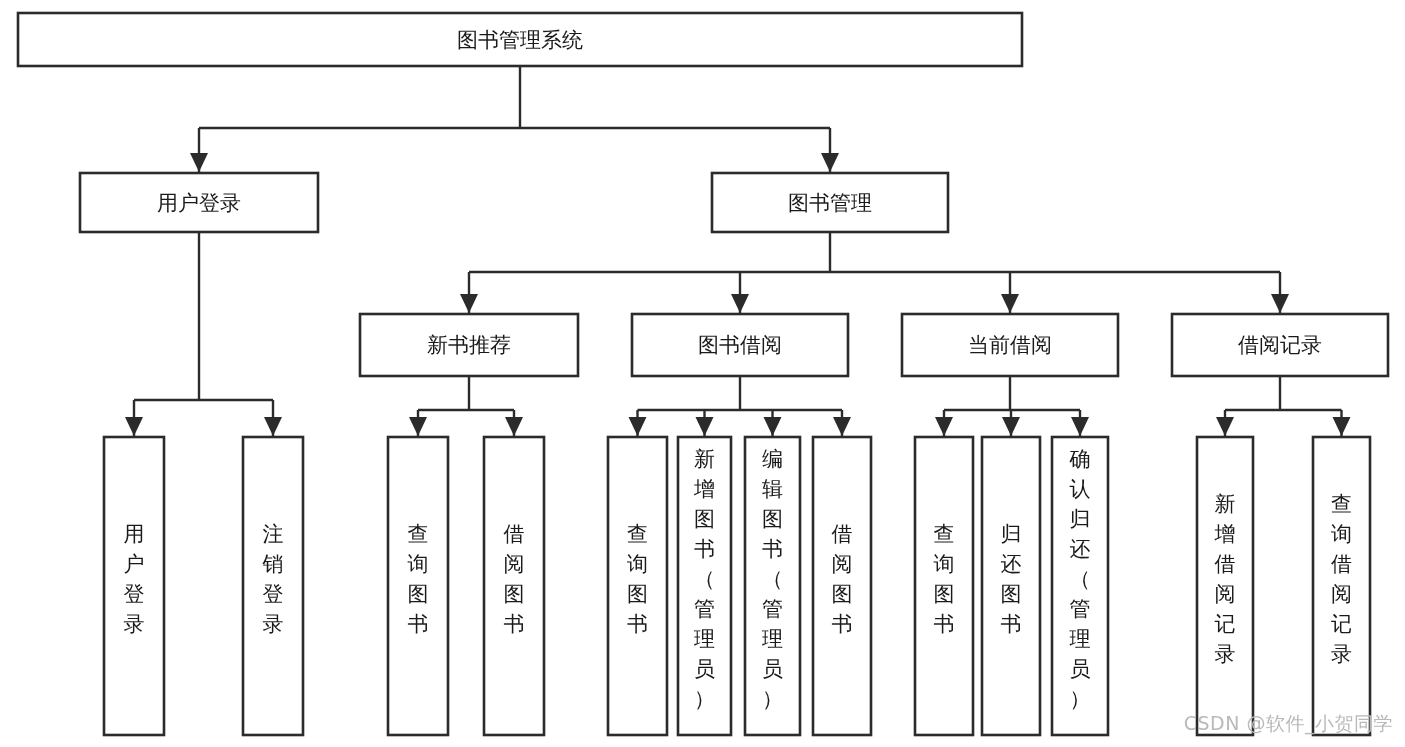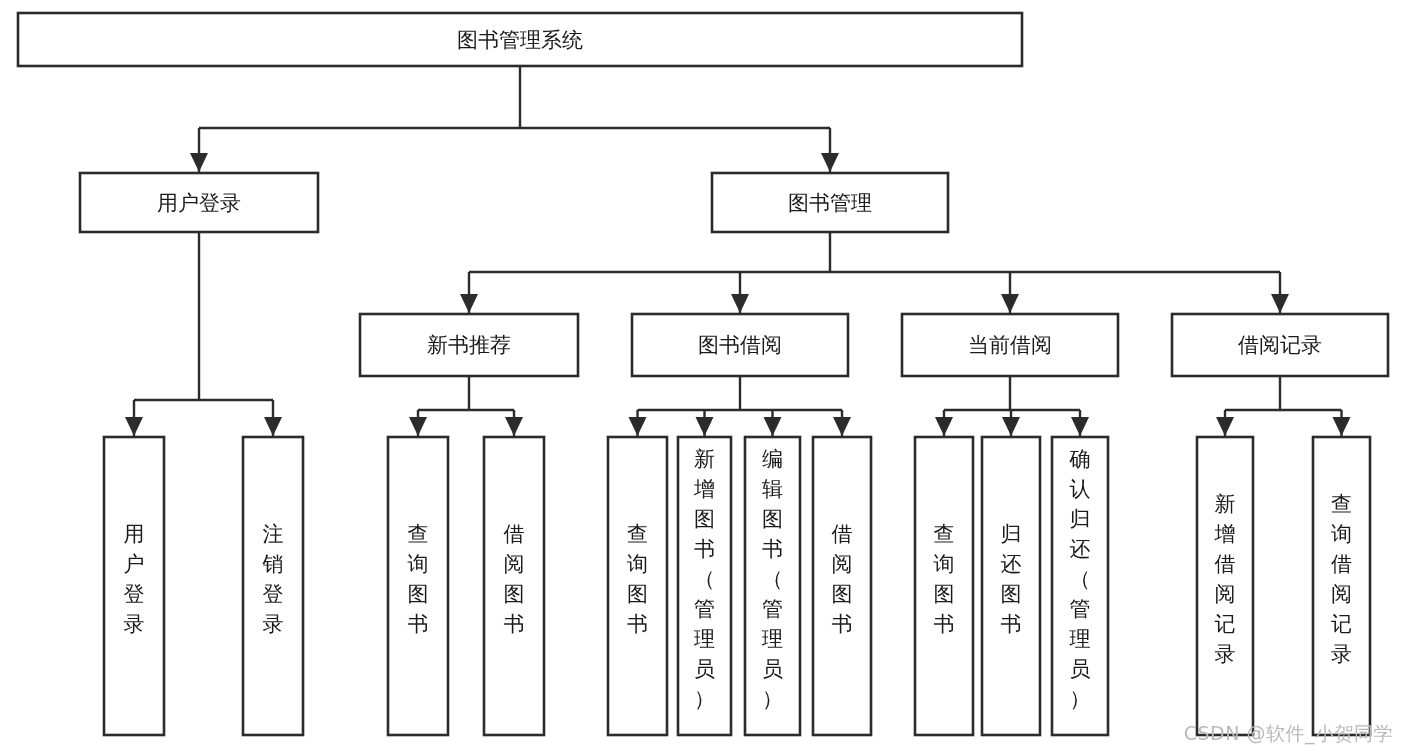--- a/index.html
+++ b/index.html
@@ -52,21 +52,21 @@
   }
   .node-label-vert {
     font-family: "DejaVu Sans", "Liberation Sans", sans-serif;
     fill: #1a1a1a;
     font-size: 21px;
     text-anchor: middle;
   }
   .watermark-text {
     position: absolute;
     right: 12px;
-    bottom: 0;
+    bottom: 10px;
     font-family: "DejaVu Sans", "Liberation Sans", sans-serif;
     font-size: 19px;
     color: #b9b9b9;
     letter-spacing: 0.5px;
     white-space: nowrap;
     user-select: none;
   }
 </style>
 </head>
 <body>

